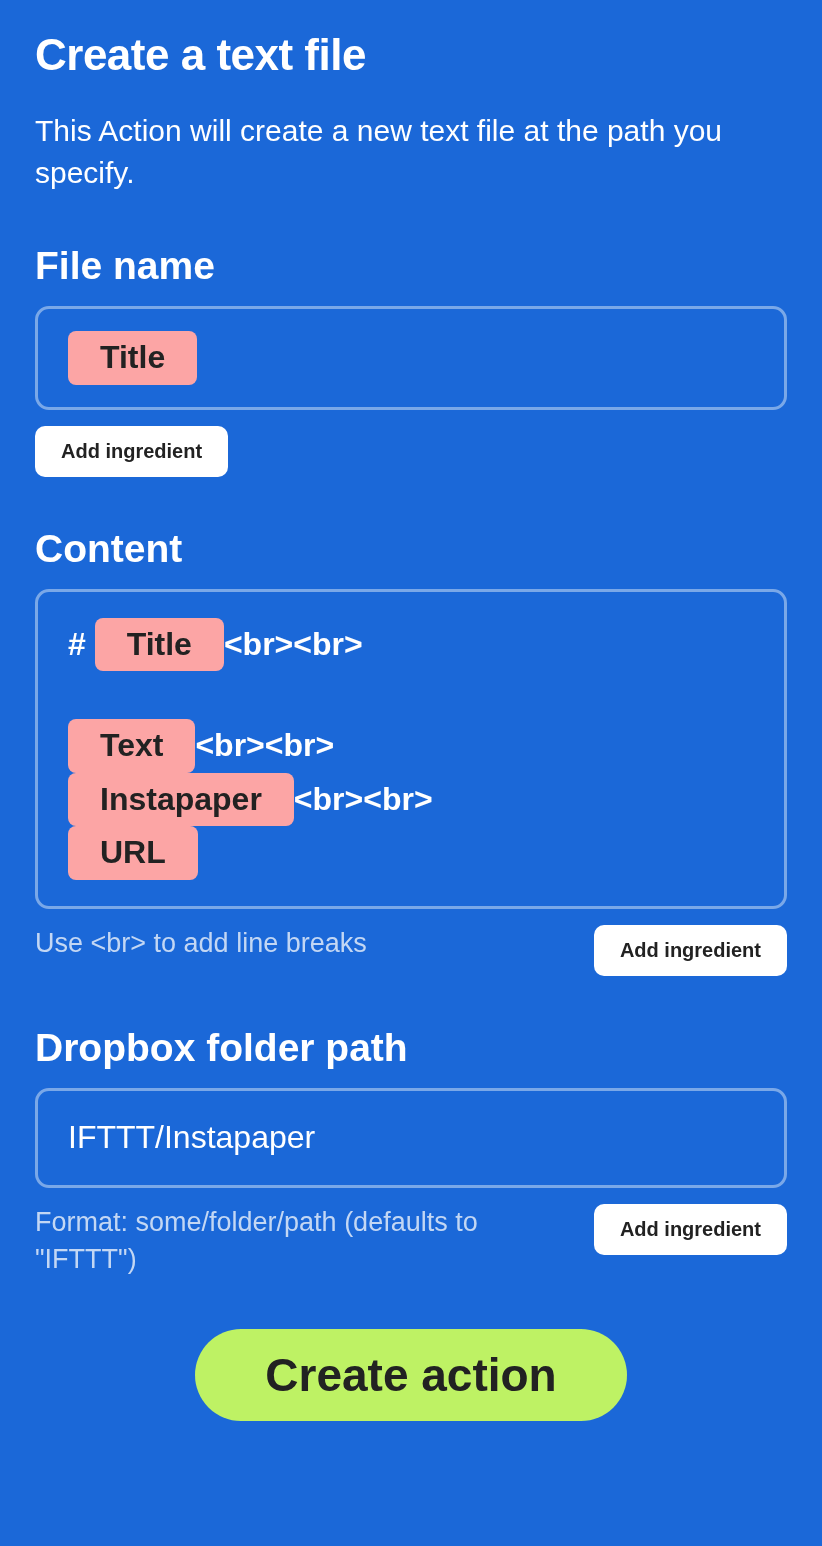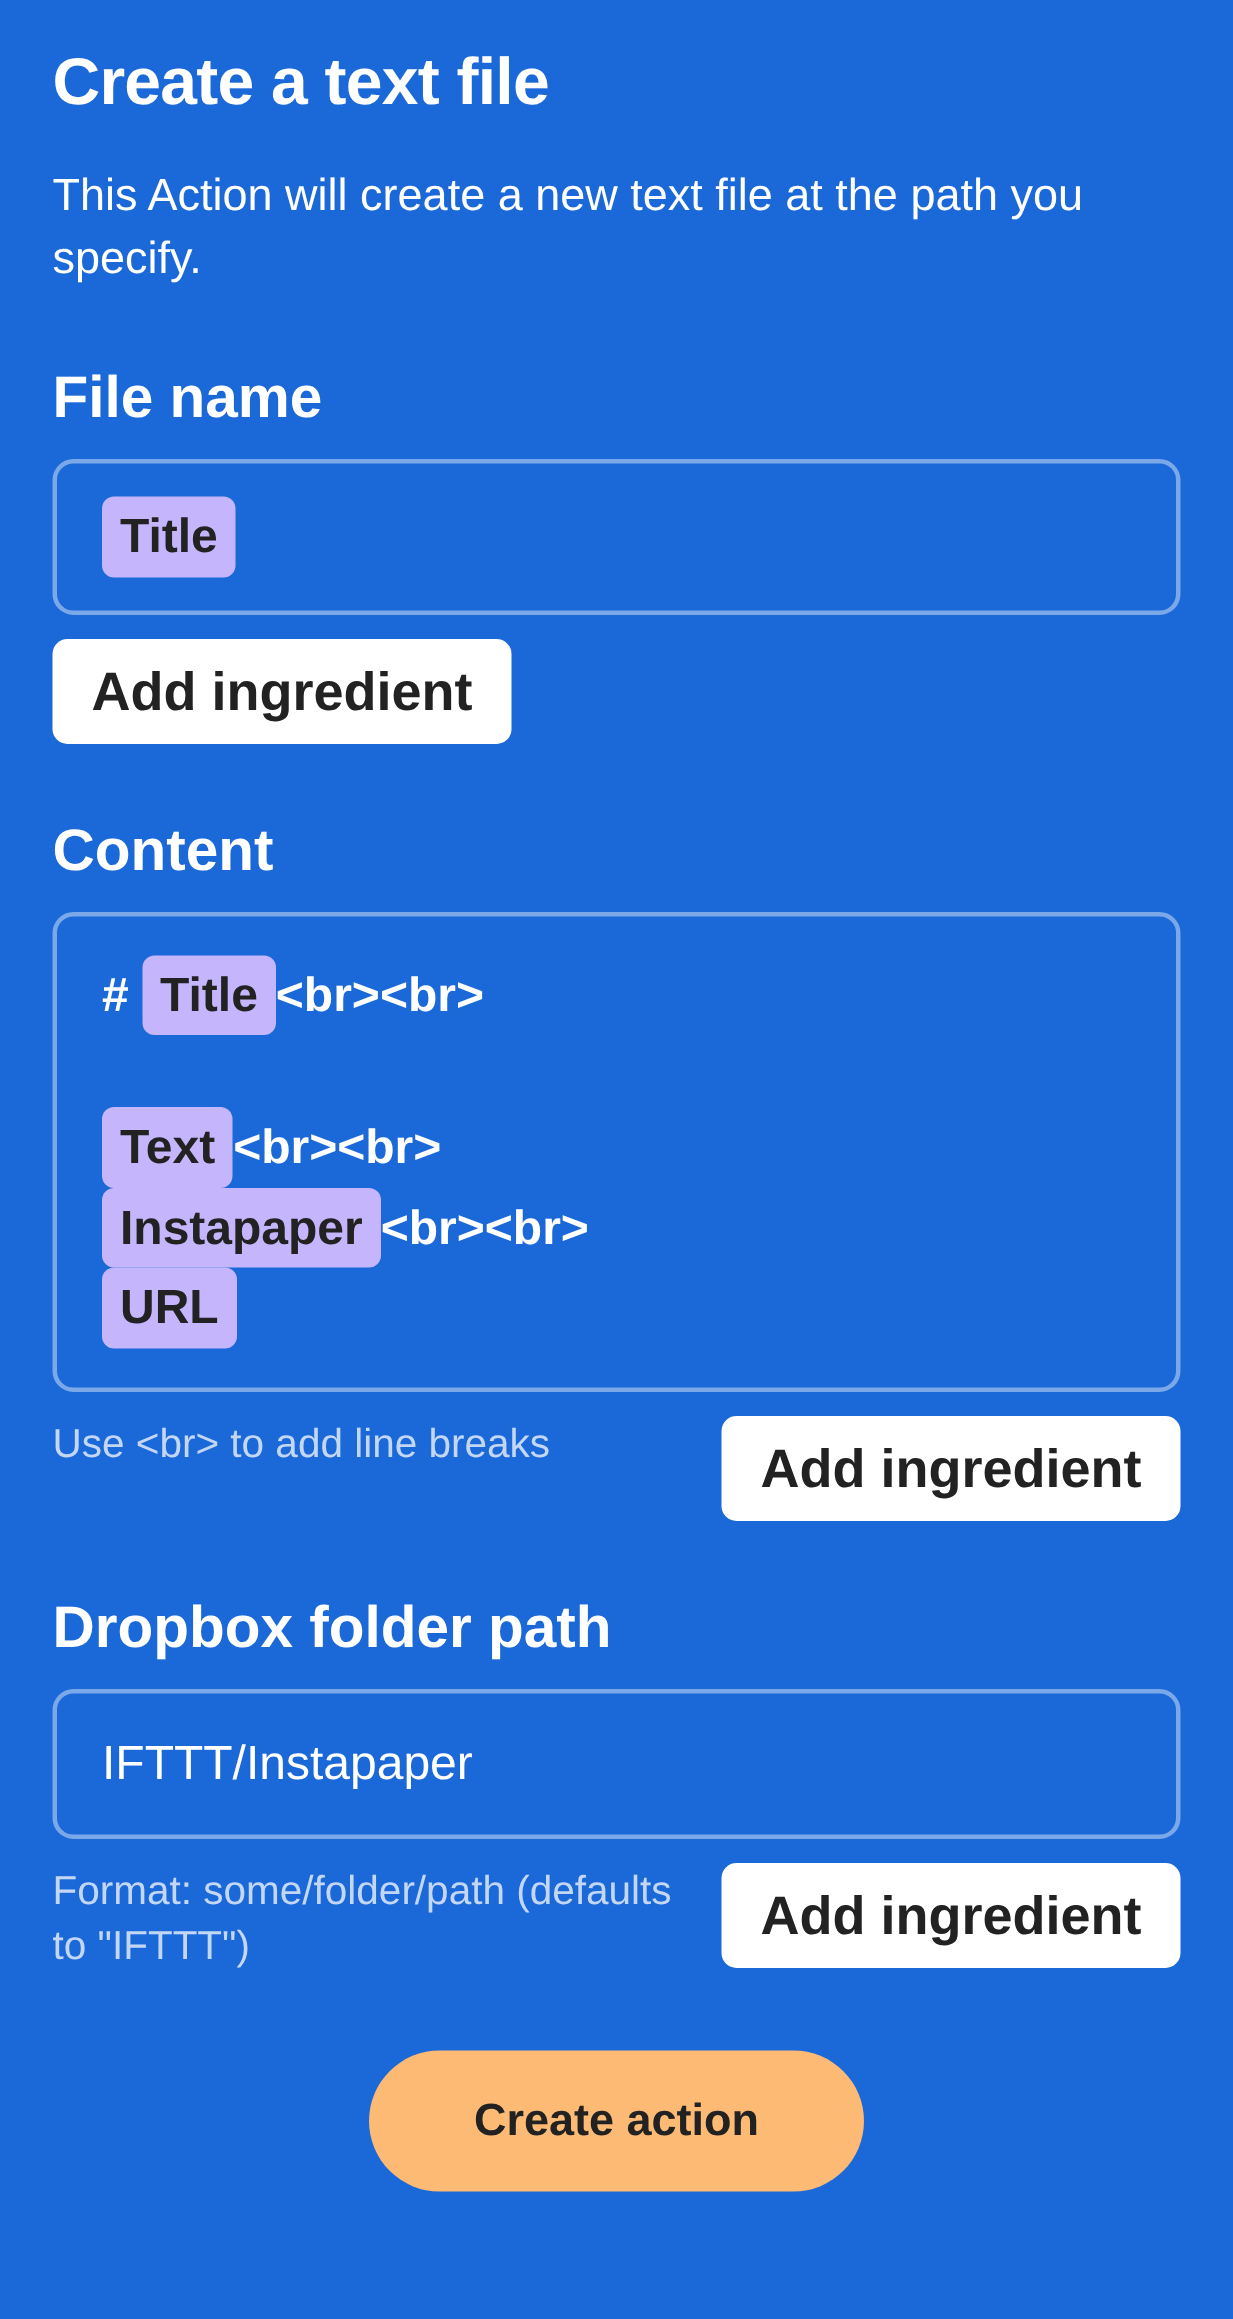--- a/index.html
+++ b/index.html
@@ -50,24 +50,24 @@
     gap: 0;
   }
   .field-box.content-box {
     display: block;
     padding: 26px 30px;
   }
   .field-box.path-box {
     font-weight: 500;
   }
   .ingredient-chip {
-    background: #c4b5fd;
+    background: #fca5a5;
     color: #222222;
     border-radius: 8px;
-    padding: 2px 12px;
+    padding: 2px 32px;
     font-weight: 600;
     display: inline-block;
     vertical-align: baseline;
   }
   .content-line {
     margin-bottom: 0;
     line-height: 1.55;
     white-space: nowrap;
   }
   .content-line.spacer {
@@ -89,39 +89,39 @@
     color: #c3d7f4;
     font-weight: 400;
     line-height: 1.4;
     flex: 1;
   }
   .add-ingredient-btn {
     background: #ffffff;
     color: #222222;
     border: none;
     border-radius: 10px;
-    font-size: 36px;
+    font-size: 20px;
     font-weight: 800;
     padding: 14px 26px;
     cursor: pointer;
     white-space: nowrap;
   }
   .create-action-row {
     display: flex;
     justify-content: center;
     margin-top: 30px;
   }
   .create-action-btn {
-    background: #fdba74;
+    background: #bef264;
     color: #222222;
     border: none;
     border-radius: 60px;
-    font-size: 30px;
+    font-size: 46px;
     font-weight: 800;
-    padding: 30px 70px;
+    padding: 19px 70px;
     cursor: pointer;
   }
 </style>
 </head>
 <body>
 
 <h1 class="page-title">Create a text file</h1>
 <p class="page-description">This Action will create a new text file at the path you specify.</p>
 
 <div class="field-group">

